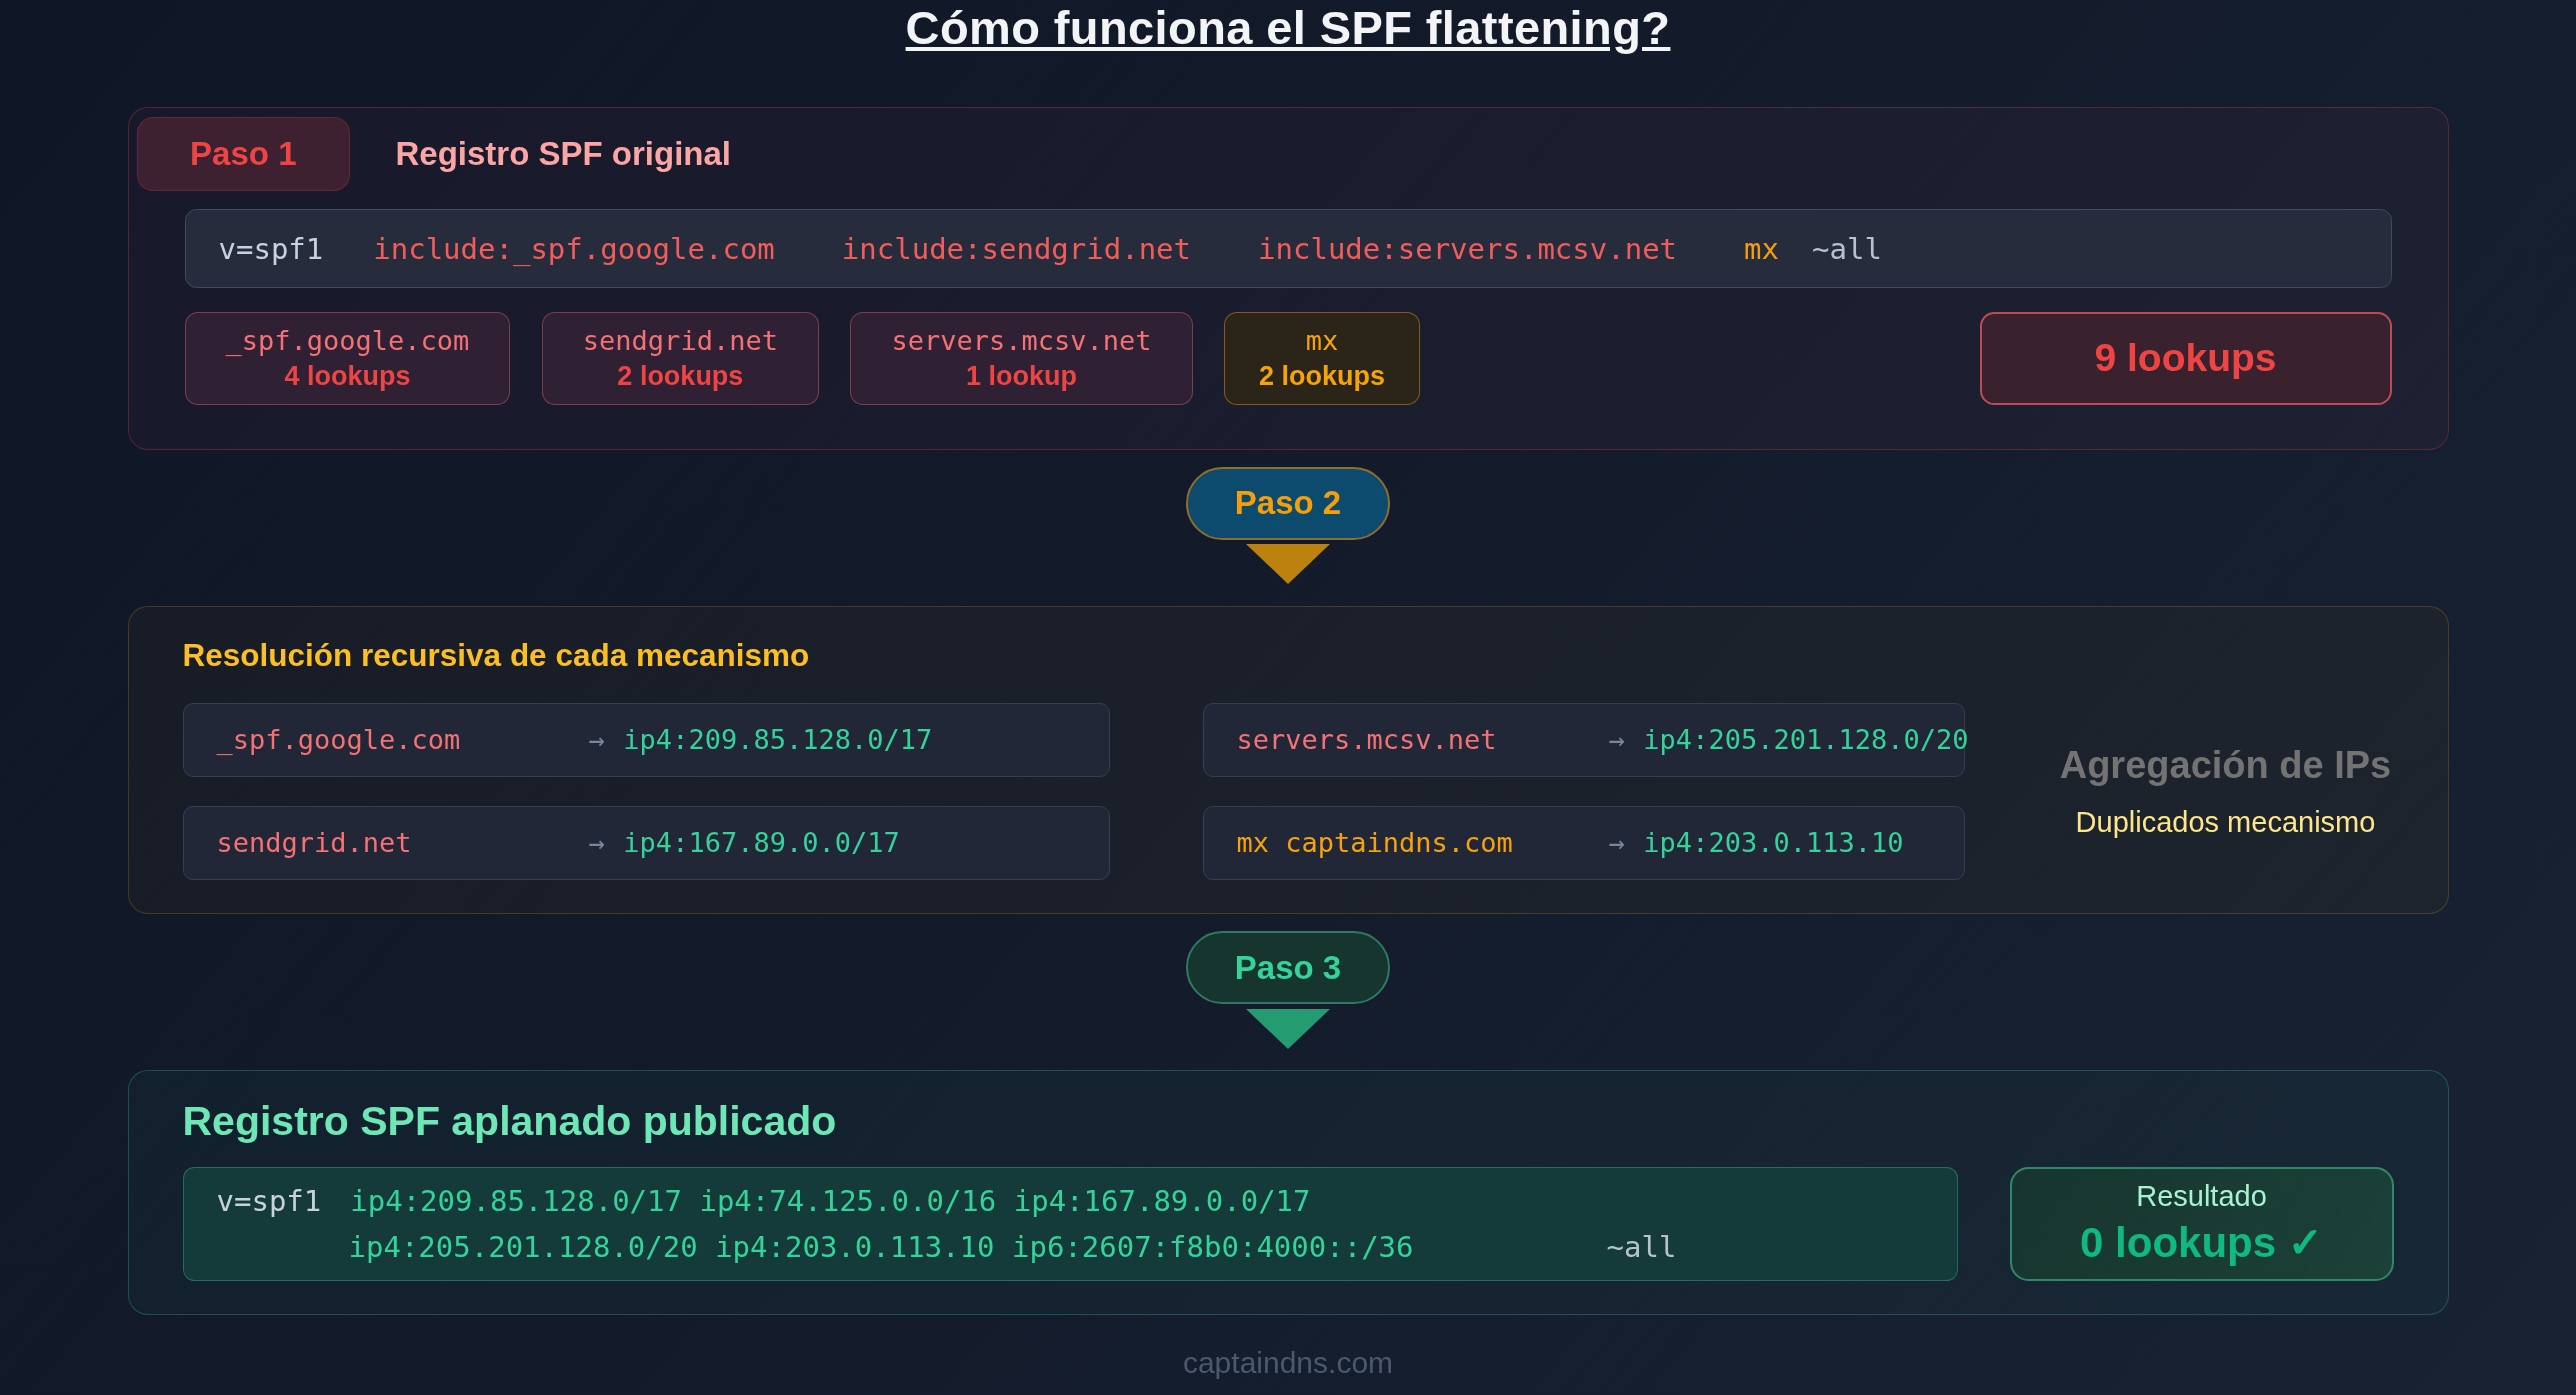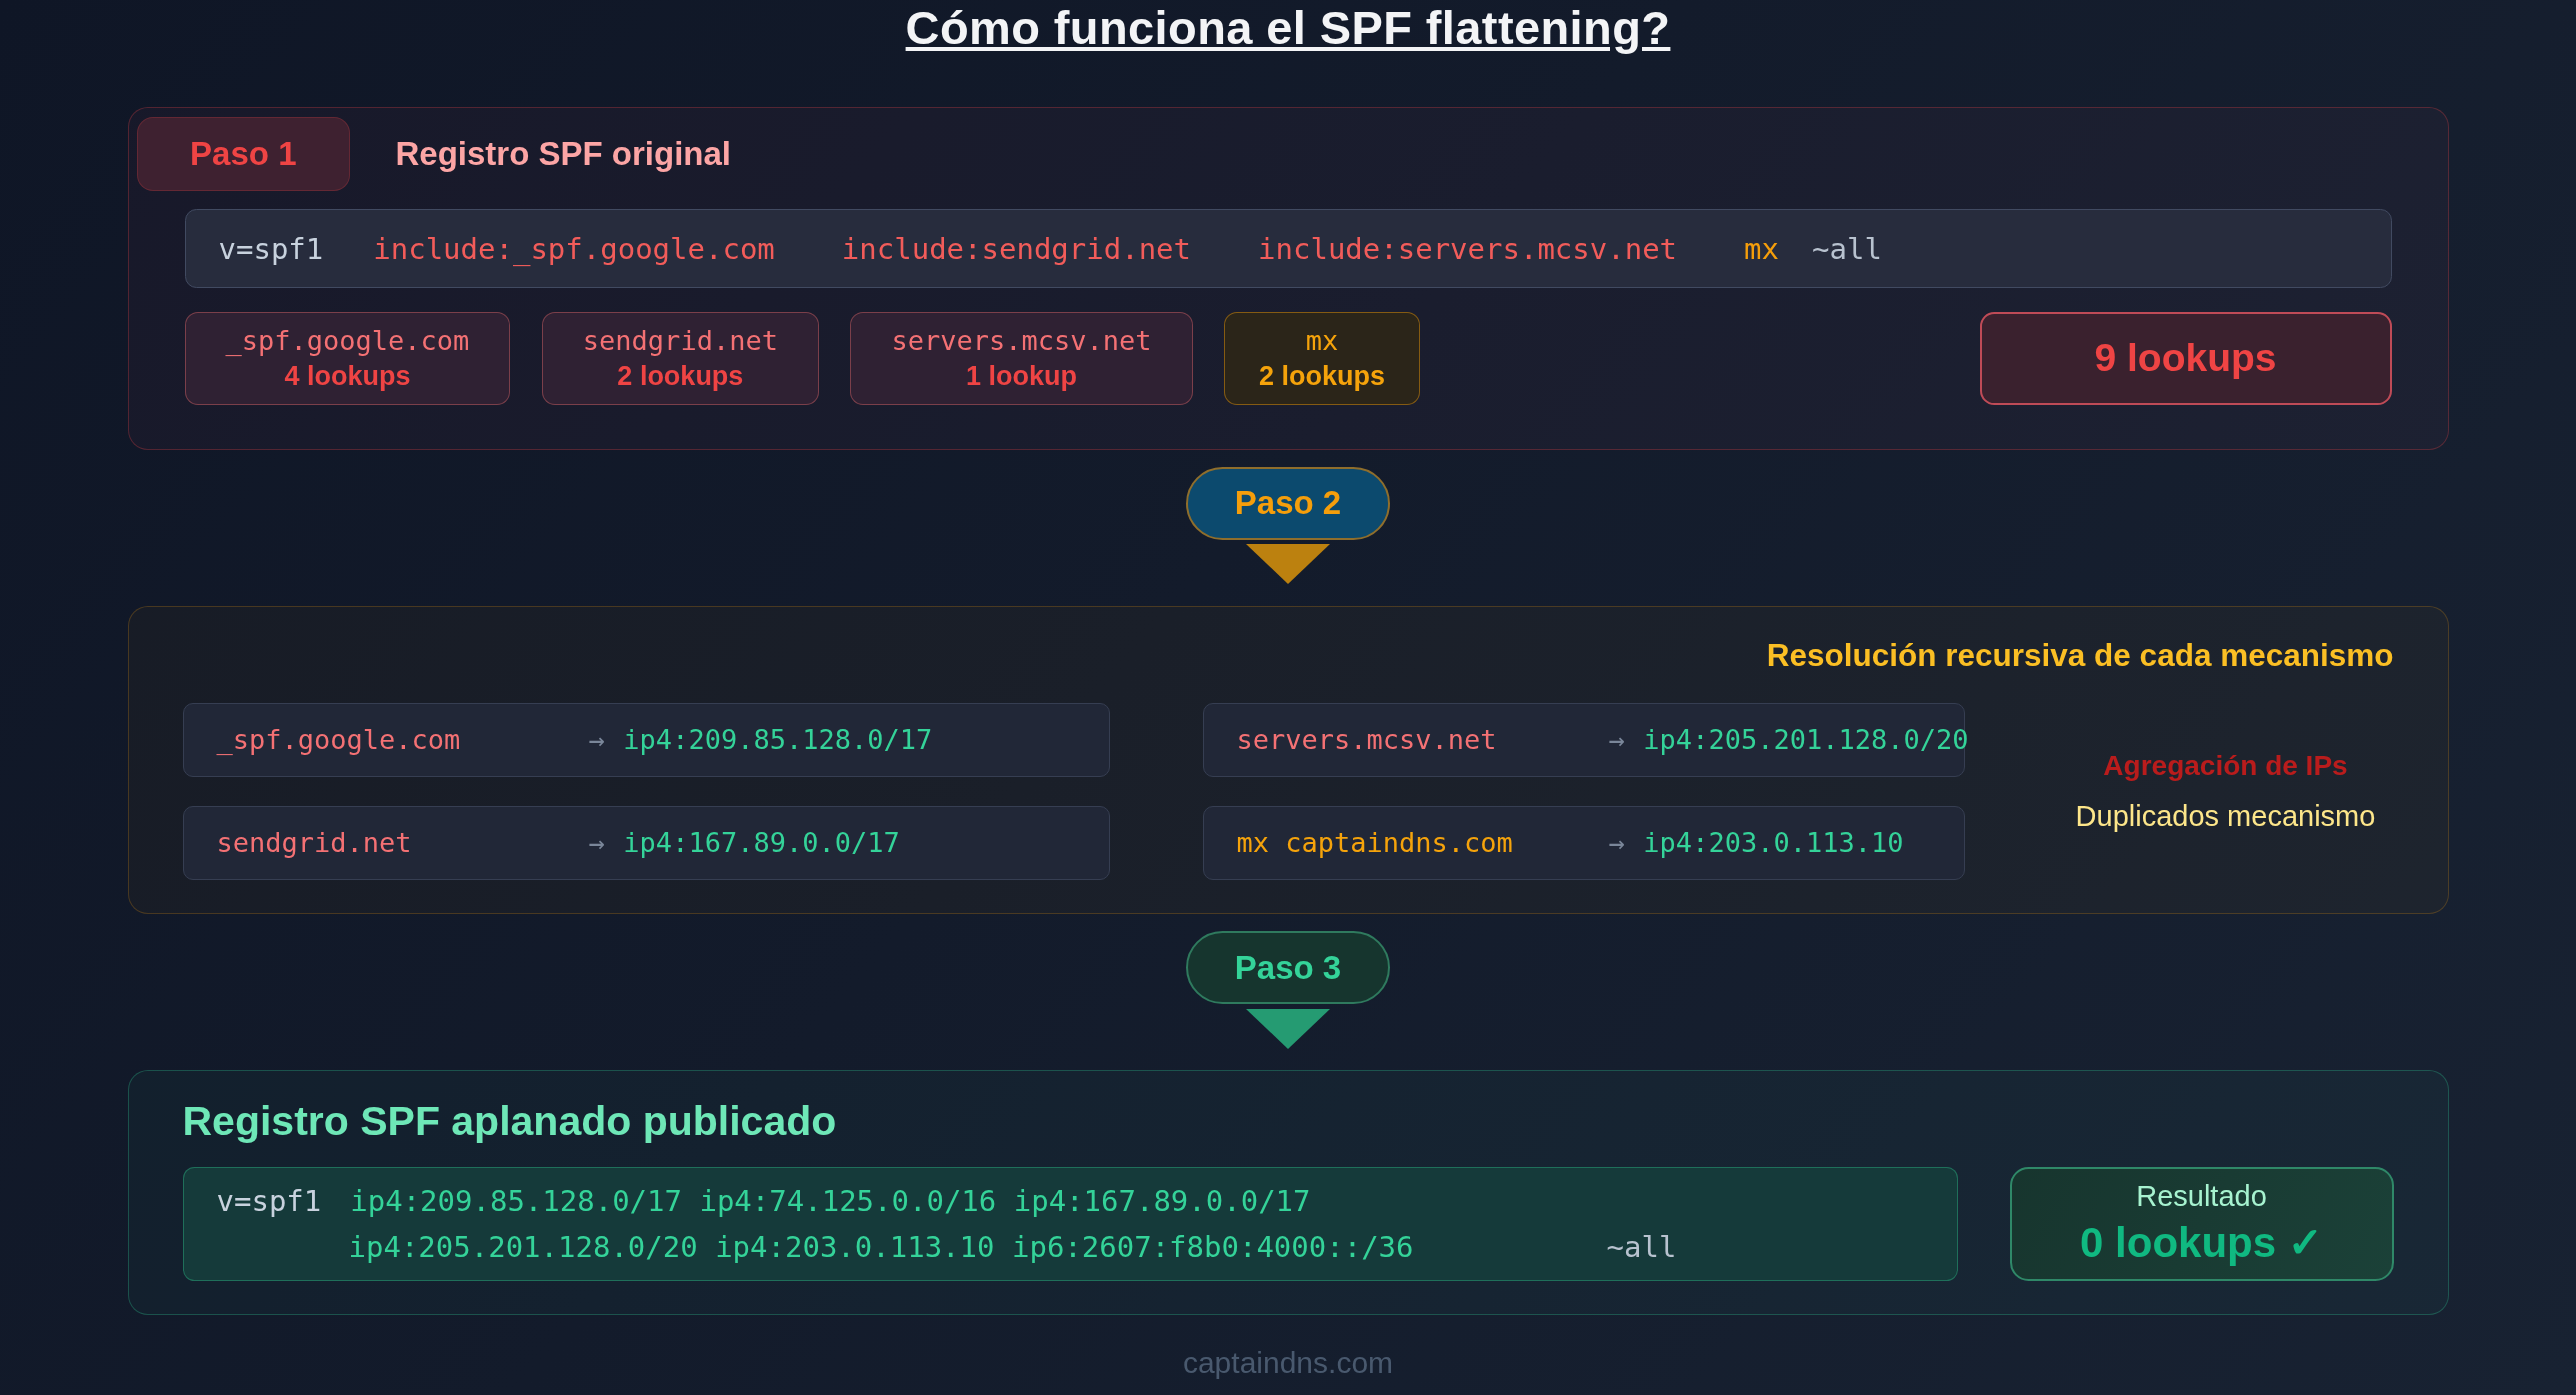--- a/index.html
+++ b/index.html
@@ -77,21 +77,21 @@
   .tri { width:0; height:0; border-left:42px solid transparent; border-right:42px solid transparent; margin-top:4.3px; }
   .tri-amber { border-top:40px solid #bc810f; }
   .tri-green { border-top:40px solid #259b72; }
 
   .panel-2 {
     margin-top:21.5px;
     background: rgba(245,158,11,0.03);
     border:1.4px solid rgba(245,158,11,0.22);
     padding:30px 54px 33px 54px;
   }
-  .p2-heading { font-size:31.5px; font-weight:bold; color:#fbbf24;text-align:right; }
+  .p2-heading { font-size:31.5px; font-weight:bold; color:#fbbf24; }
   .res-grid {
     margin-top:29px;
     display:grid;
     grid-template-columns:927px 762px 1fr;
     column-gap:93px; row-gap:29px;
     align-items:center;
   }
   .res-row {
     background:#212737; border:1.4px solid #363e52; border-radius:10px;
     height:74px; display:flex; align-items:center; padding:0 33px;
@@ -100,21 +100,21 @@
   .res-c1-r1 { grid-column:1; grid-row:1; }
   .res-c1-r2 { grid-column:1; grid-row:2; }
   .res-c2-r1 { grid-column:2; grid-row:1; }
   .res-c2-r2 { grid-column:2; grid-row:2; }
   .mech { min-width:372px; }
   .mech-red { color:#f47174; }
   .mech-amber { color:#f5a30b; }
   .res-arrow { color:#7a8699; margin-right:18.6px; }
   .res-ip { color:#34d399; }
   .agg { grid-column:3; grid-row:1 / span 2; text-align:center; }
-  .agg-title { font-size:28px; font-weight:bold; color:#b91c1c; }
+  .agg-title { font-size:38px; font-weight:bold; color:#737373; }
   .agg-sub { font-size:29px; color:#fde68a; margin-top:18.6px; }
 
   .panel-3 {
     margin-top:21.5px;
     background: rgba(52,211,153,0.04);
     border:1.4px solid rgba(52,211,153,0.28);
     padding:27px 54px 33px 54px;
   }
   .p3-heading { font-size:41px; font-weight:bold; color:#6ee7b7; }
   .p3-row { display:flex; gap:52px; margin-top:21.5px; align-items:stretch; }

